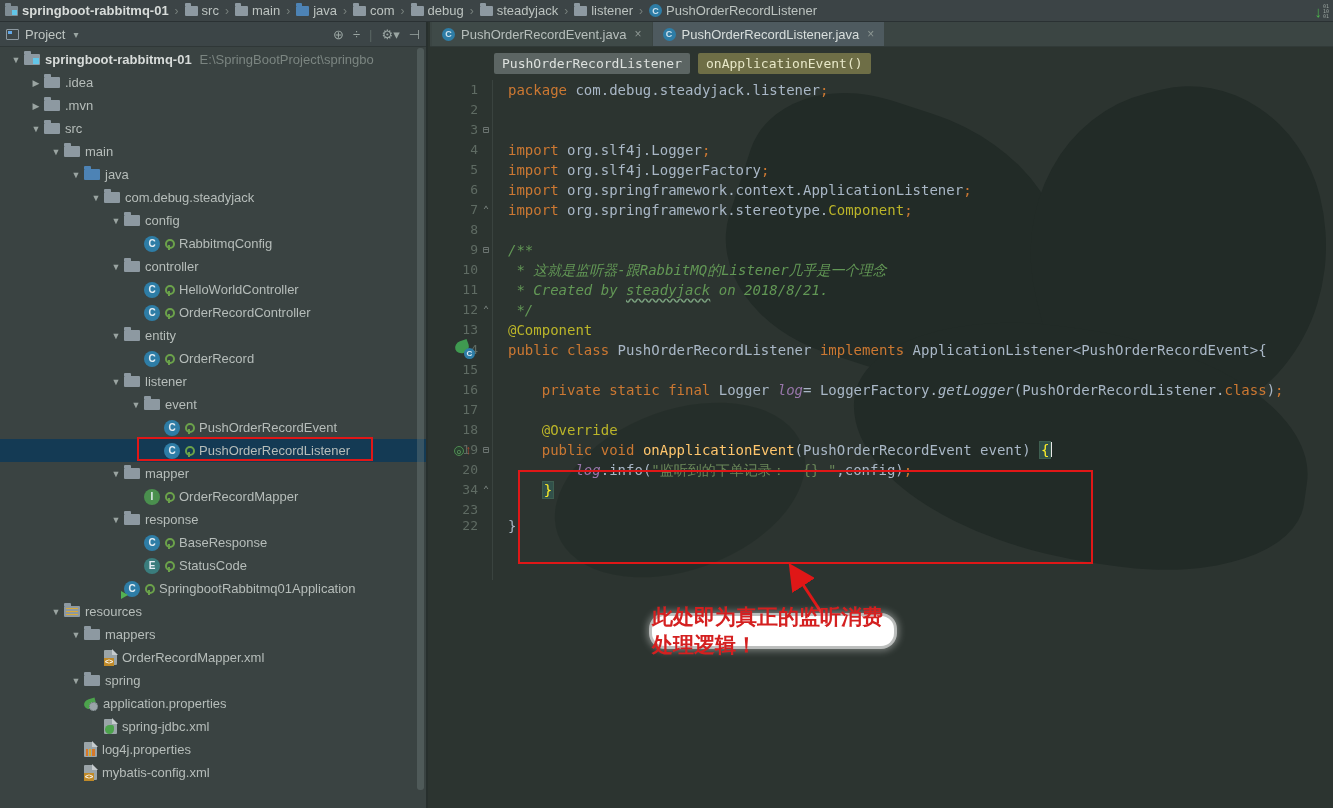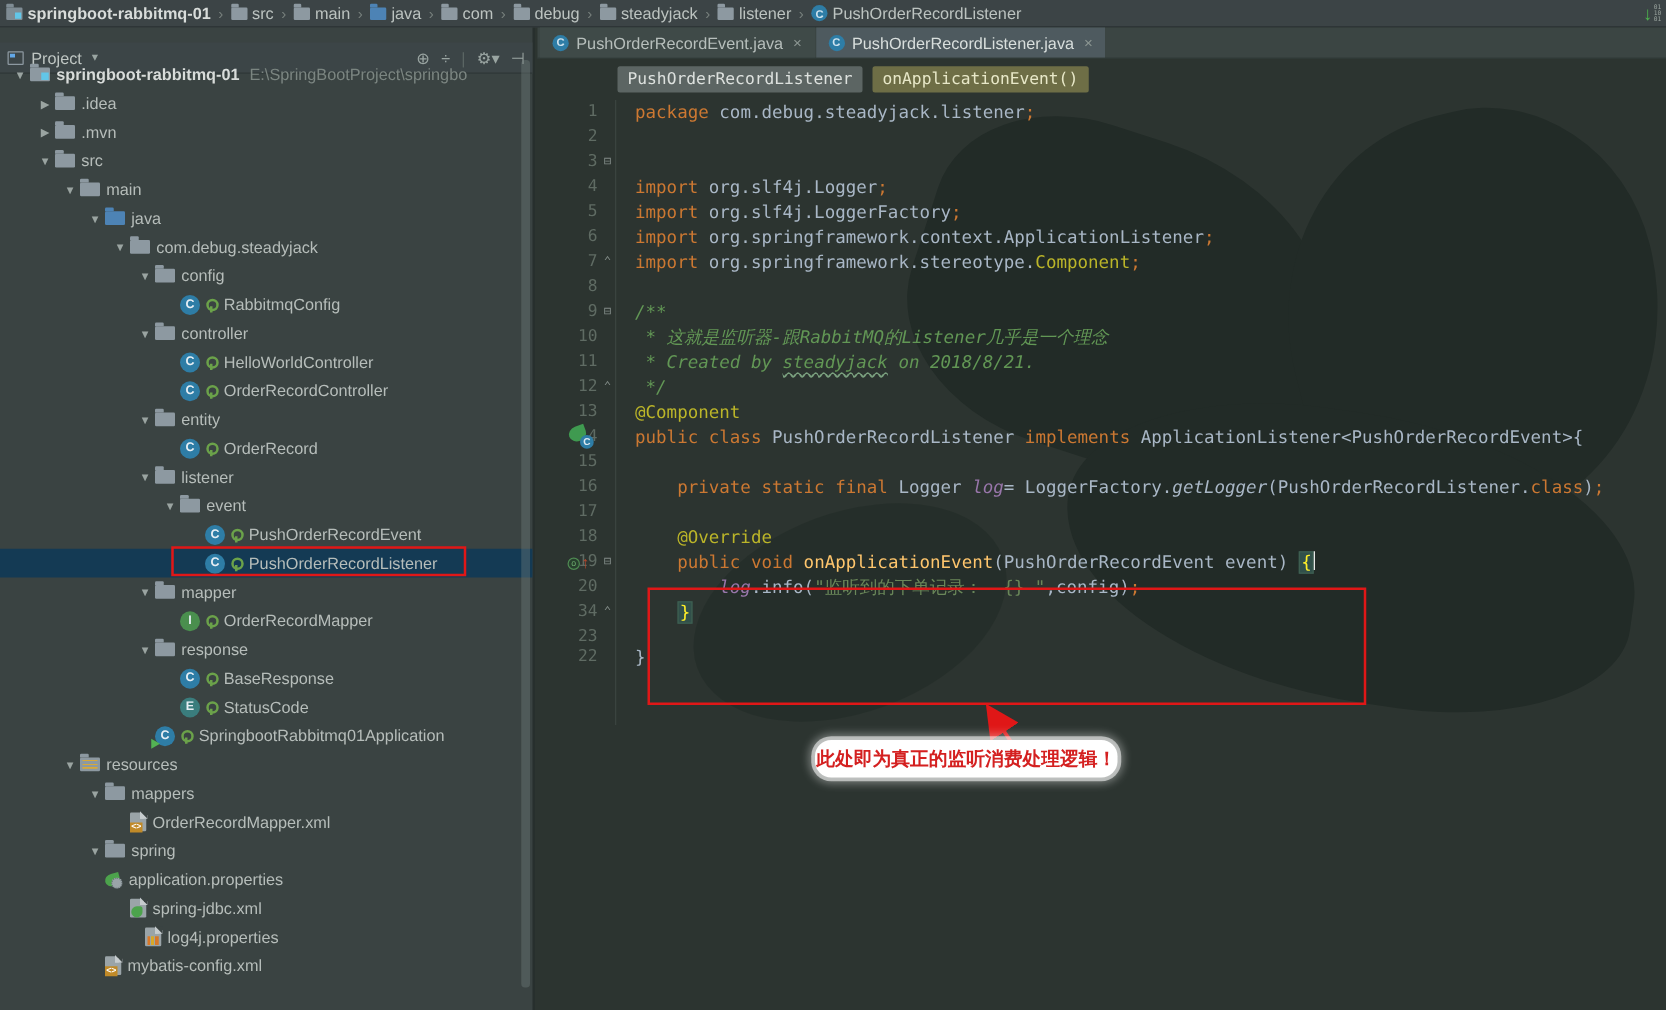--- a/index.html
+++ b/index.html
@@ -23,21 +23,21 @@
   .mini-folder.proj::after { content:""; position:absolute; right:1px; bottom:1px; width:5px; height:5px; background:#62c6e8; }
   .mini-class { width:13px; height:13px; border-radius:50%; background:#2e7da6; color:#cfe3ef;
     font-size:9px; font-weight:bold; display:inline-flex; align-items:center; justify-content:center; }
   .vcs-badge { position:absolute; right:4px; top:1px; height:20px; display:flex; align-items:center; gap:1px; }
   .vcs-arrow { color:#4db54d; font-size:15px; font-weight:bold; line-height:1; }
   .vcs-bits { color:#9aa49f; font-size:5px; line-height:5px; font-family:"DejaVu Sans Mono", monospace; }
 
   
   .project-panel { position:absolute; left:0; top:22px; width:428px; height:786px;
     background:#3a4342; border-right:2px solid #272f2d; }
-  .panel-header { position:absolute; left:0; top:12px; width:100%; height:25px; background:#3c4547;
+  .panel-header { position:absolute; left:0; top:0; width:100%; height:25px; background:#3c4547;
     border-bottom:1px solid #2f3737; display:flex; align-items:center; padding:0 6px; color:#bfc6c3; font-size:13px; }
   .ph-icon { width:13px; height:11px; border:1px solid #8d99a1; border-radius:1px; position:relative; margin-right:6px; }
   .ph-icon::after { content:""; position:absolute; left:1px; top:1px; width:4px; height:3px; background:#62a8e8; }
   .ph-caret { margin-left:8px; color:#9aa5a2; font-size:10px; }
   .ph-tools { margin-left:auto; display:flex; align-items:center; gap:9px; color:#9aa5a2; font-size:13px; }
   .ph-tools .sep { color:#5a6563; }
   .tree { position:absolute; left:0; top:26px; width:100%; }
   .trow { height:23px; display:flex; align-items:center; white-space:nowrap; font-size:13px; color:#b6bdba; position:relative; }
   .trow.sel { background:#143a54; }
   .trow .arrow { width:16px; text-align:center; color:#9aa4a1; font-size:9px; flex:none; }
@@ -125,22 +125,22 @@
   .g-ovr { position:absolute; left:24px; width:22px; height:16px; }
   .g-ovr .circ { position:absolute; left:0; top:4px; width:10px; height:10px; border-radius:50%;
     background:#28402e; border:1px solid #4f8a52; color:#6fae6f; font-size:7px; text-align:center; line-height:9px; }
   .g-ovr .up { position:absolute; left:11px; top:0; color:#b1452c; font-size:13px; font-weight:bold; }
   .bulb { position:absolute; width:13px; height:16px; }
   .bulb .glass { width:12px; height:12px; border-radius:50%; background:radial-gradient(#f5d86a,#cfa63d); }
   .bulb .base { width:6px; height:3px; margin:0 auto; background:#8a8a7a; }
 
   .red-box { position:absolute; left:88px; top:390px; width:575px; height:94px;
     border:2px solid #e01717; }
-  .note { position:absolute; left:222px; top:512px; width:242px; height:30px; background:#ffffff;
-    border-radius:13px; color:#d42020; font-weight:bold; font-size:15px; display:flex; align-items:center;
+  .note { position:absolute; left:222px; top:536px; width:242px; height:30px; background:#ffffff;
+    border-radius:13px; color:#d42020; font-weight:bold; font-size:21px; display:flex; align-items:center;
     justify-content:center; box-shadow:0 0 0 3px rgba(255,255,255,.55), 0 0 7px 5px rgba(255,255,255,.35); }
   .arrow-svg { position:absolute; left:340px; top:478px; pointer-events:none; }
 </style>
 </head>
 <body>
 
 <div id="app">
 
   <div class="topbar" id="topbar">
       <span class="bc-item root">
@@ -395,21 +395,21 @@
         <div class="trow" style="padding-left: 68px;">
           <span class="arrow"></span>
           <span class="leafico"></span>
           <span class="lbl">application.properties</span>
         </div>
         <div class="trow" style="padding-left: 88px;">
           <span class="arrow"></span>
           <span class="fico sprxml"></span>
           <span class="lbl">spring-jdbc.xml</span>
         </div>
-        <div class="trow" style="padding-left: 100px;">
+        <div class="trow" style="padding-left: 68px;">
           <span class="arrow"></span>
           <span class="fico props"></span>
           <span class="lbl">log4j.properties</span>
         </div>
         <div class="trow" style="padding-left: 68px;">
           <span class="arrow"></span>
           <span class="fico xml"></span>
           <span class="lbl">mybatis-config.xml</span>
         </div>
       </div>

